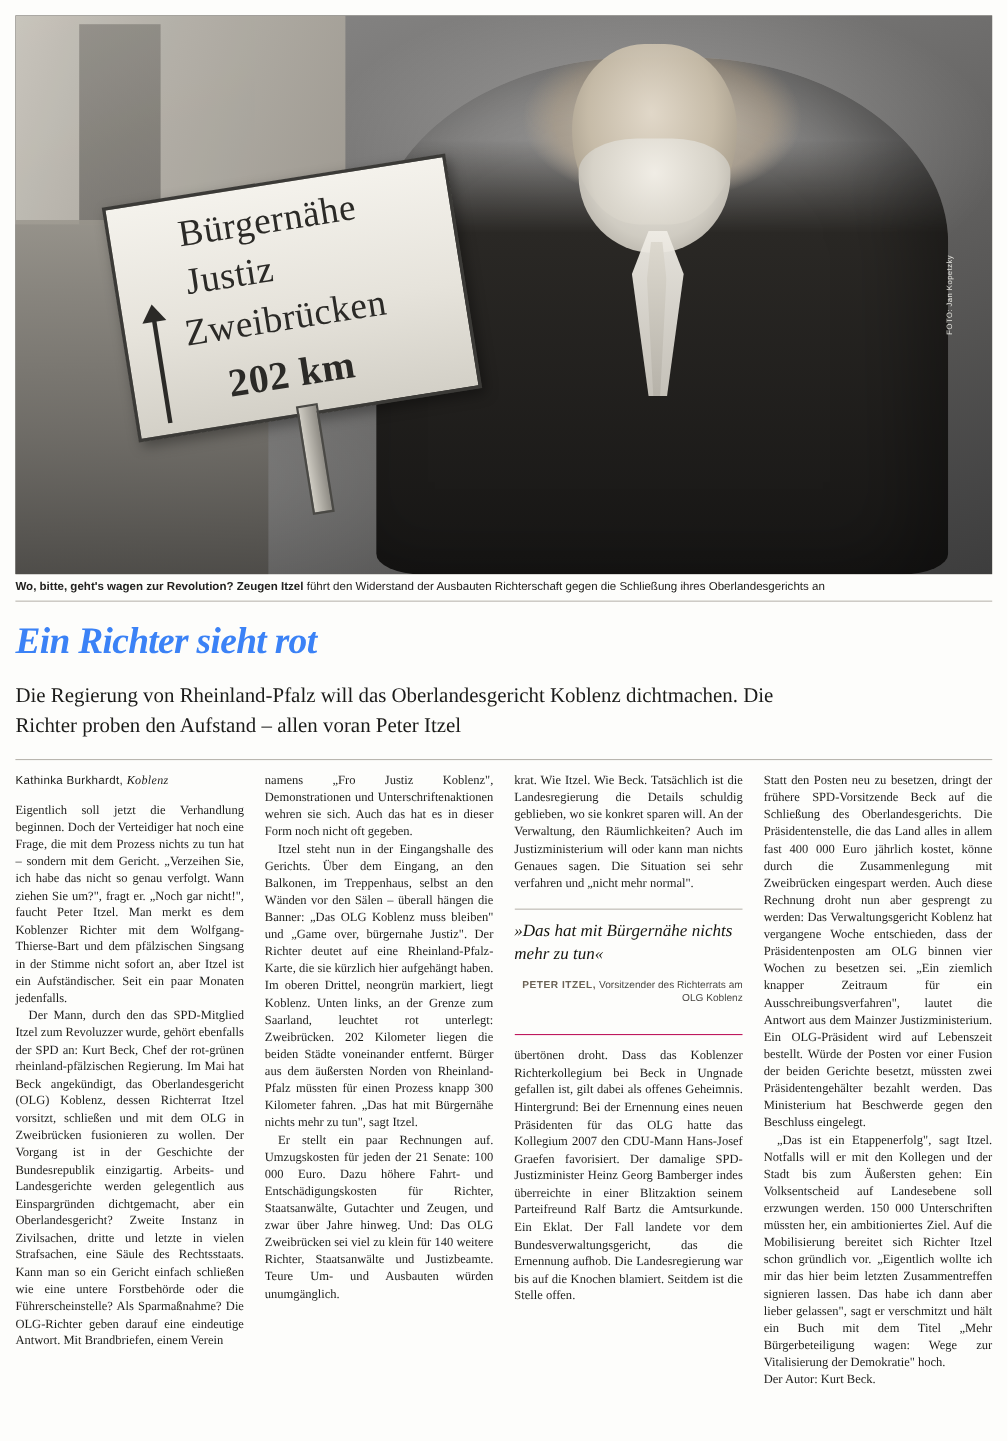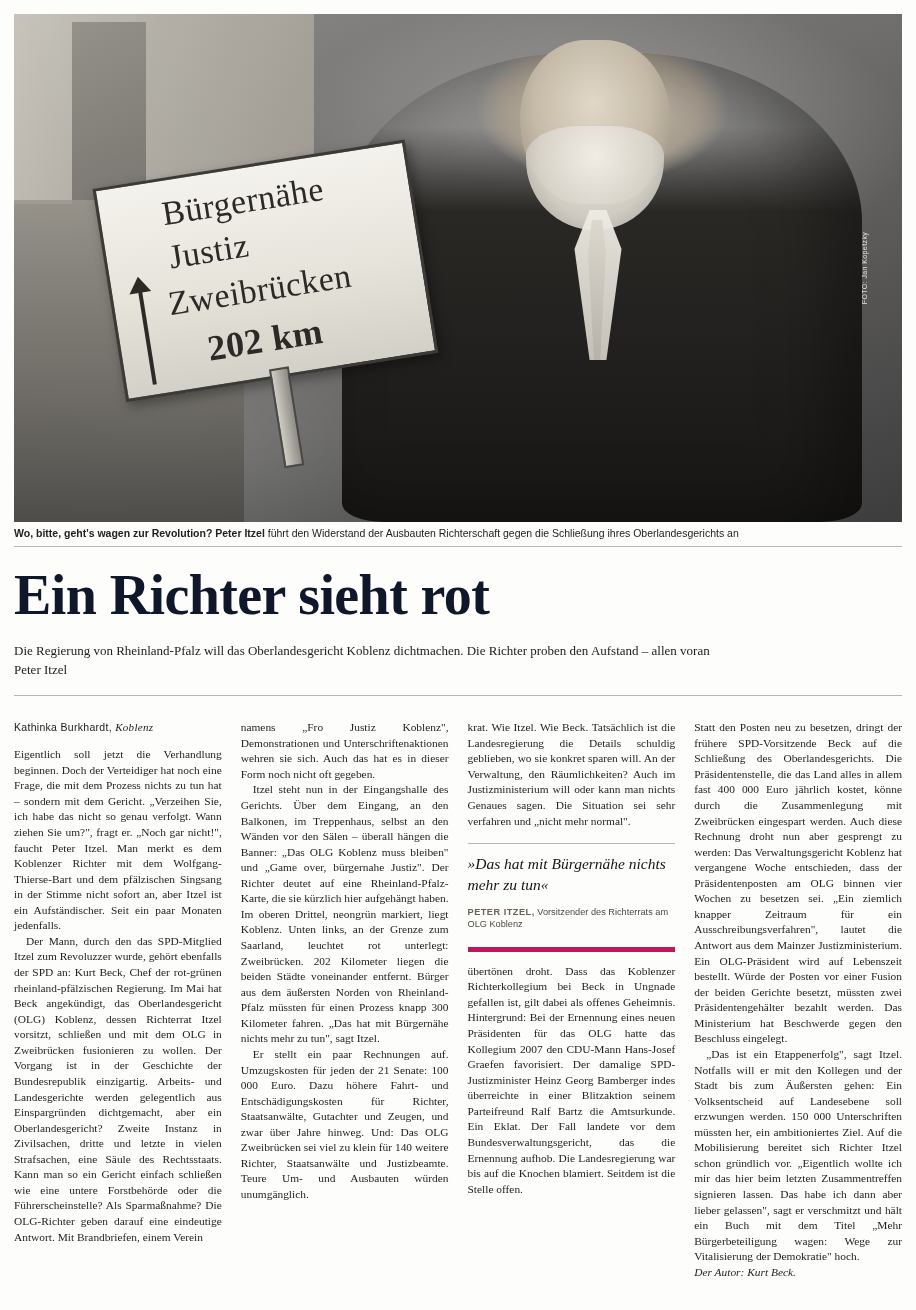--- a/index.html
+++ b/index.html
@@ -176,42 +176,43 @@
     font-size: 10.5px;
     line-height: 1.25;
     color: #22211f;
   }
   .caption b { font-weight: bold; }
 
   
   .headline {
     margin: 20px 0 0 0;
     font-family: "Liberation Serif", serif;
-    font-size: 56px;
+    font-size: 34px;
     line-height: 1.02;
     letter-spacing: -0.6px;
-    color: #0f172a;
+    color: #3b82f6;
+    font-style: italic;
   }
   .standfirst {
     margin: 18px 0 0 0;
     font-family: "Liberation Serif", serif;
-    font-size: 13px;
+    font-size: 19px;
     line-height: 1.42;
     color: #1b1b19;
     max-width: 700px;
   }
   .rule {
     margin-top: 16px;
     width: 888px;
     border-top: 1px solid #b9b6af;
   }
 
   
   .cols {
-    margin-top: 24px;
+    margin-top: 12px;
     display: flex;
     gap: 19px;
     width: 888px;
   }
   .col {
     width: 208px;
     font-size: 11.4px;
     line-height: 1.365;
     text-align: justify;
     hyphens: auto;
@@ -226,45 +227,45 @@
   }
   .byline i { font-family: "Liberation Serif", serif; font-style: italic; font-size: 11px; }
   .col p { margin: 0; }
   .col p + p { text-indent: 12px; }
   .col p.noind { text-indent: 0; }
 
   
   .pullquote {
     margin: 14px 0 12px 0;
     border-top: 1px solid #b9b6af;
-    border-bottom: 5px solid #be185d;
-    padding: 10px 0 16px 0;
+    border-bottom: 1px solid #be185d;
+    padding: 10px 0 27px 0;
   }
   .pullquote .q {
     font-family: "Liberation Serif", serif;
     font-style: italic;
     font-size: 15.5px;
     line-height: 1.35;
     color: #15150f;
     text-align: left;
     text-indent: 0;
   }
   .pullquote .attrib {
     margin-top: 10px;
     font-family: "Liberation Sans", sans-serif;
     font-size: 9.2px;
     line-height: 1.35;
     color: #4a4844;
-    text-align: left;
+    text-align: right;
   }
   .pullquote .attrib b {
     color: #6b6255;
     letter-spacing: .5px;
   }
-  .author-note { font-style: italic; }
+  .author-note { }
 </style>
 </head>
 <body>
 
 <div class="page">
 
   <div class="photo-wrap">
     <div class="photo"></div>
     <div class="ph-wall"></div>
     <div class="ph-wall2"></div>
@@ -282,21 +283,21 @@
         <div class="line l4">202 km</div>
         <div class="arrow"></div>
       </div>
       <div class="post"></div>
     </div>
 
     <div class="photo-credit">FOTO: Jan Kopetzky</div>
   </div>
 
   <div class="caption">
-    <b>Wo, bitte, geht's wagen zur Revolution?</b><span> </span><b>Peter Itzel</b><span> führt den Widerstand der Ausbauten Richterschaft gegen die Schließung ihres Oberlandesgerichts an</span>
+    <b>Wo, bitte, geht's wagen zur Revolution?</b><span> </span><b>Zeugen Itzel</b><span> führt den Widerstand der Ausbauten Richterschaft gegen die Schließung ihres Oberlandesgerichts an</span>
   </div>
 
   <h1 class="headline">Ein Richter sieht rot</h1>
   <div class="standfirst">Die Regierung von Rheinland-Pfalz will das Oberlandesgericht Koblenz dichtmachen. Die Richter proben den Aufstand – allen voran Peter Itzel</div>
   <div class="rule"></div>
 
   <div class="cols">
 
     <div class="col">
       <div class="byline">

